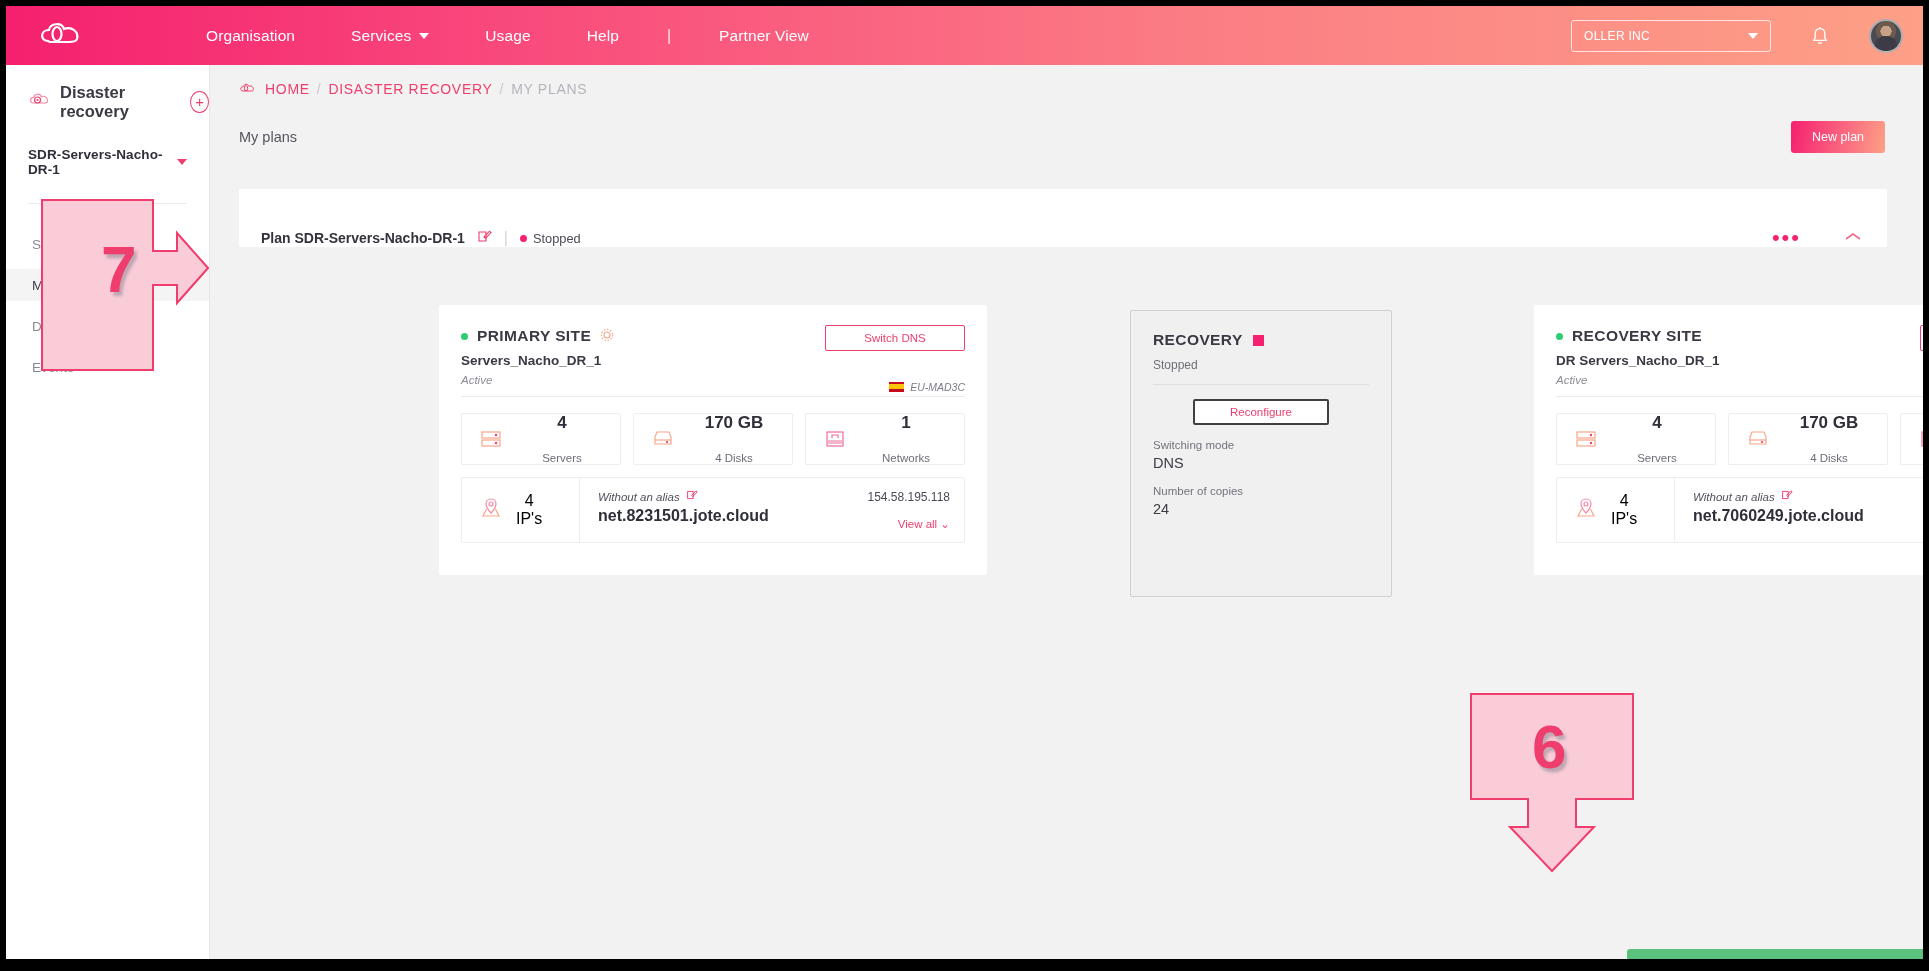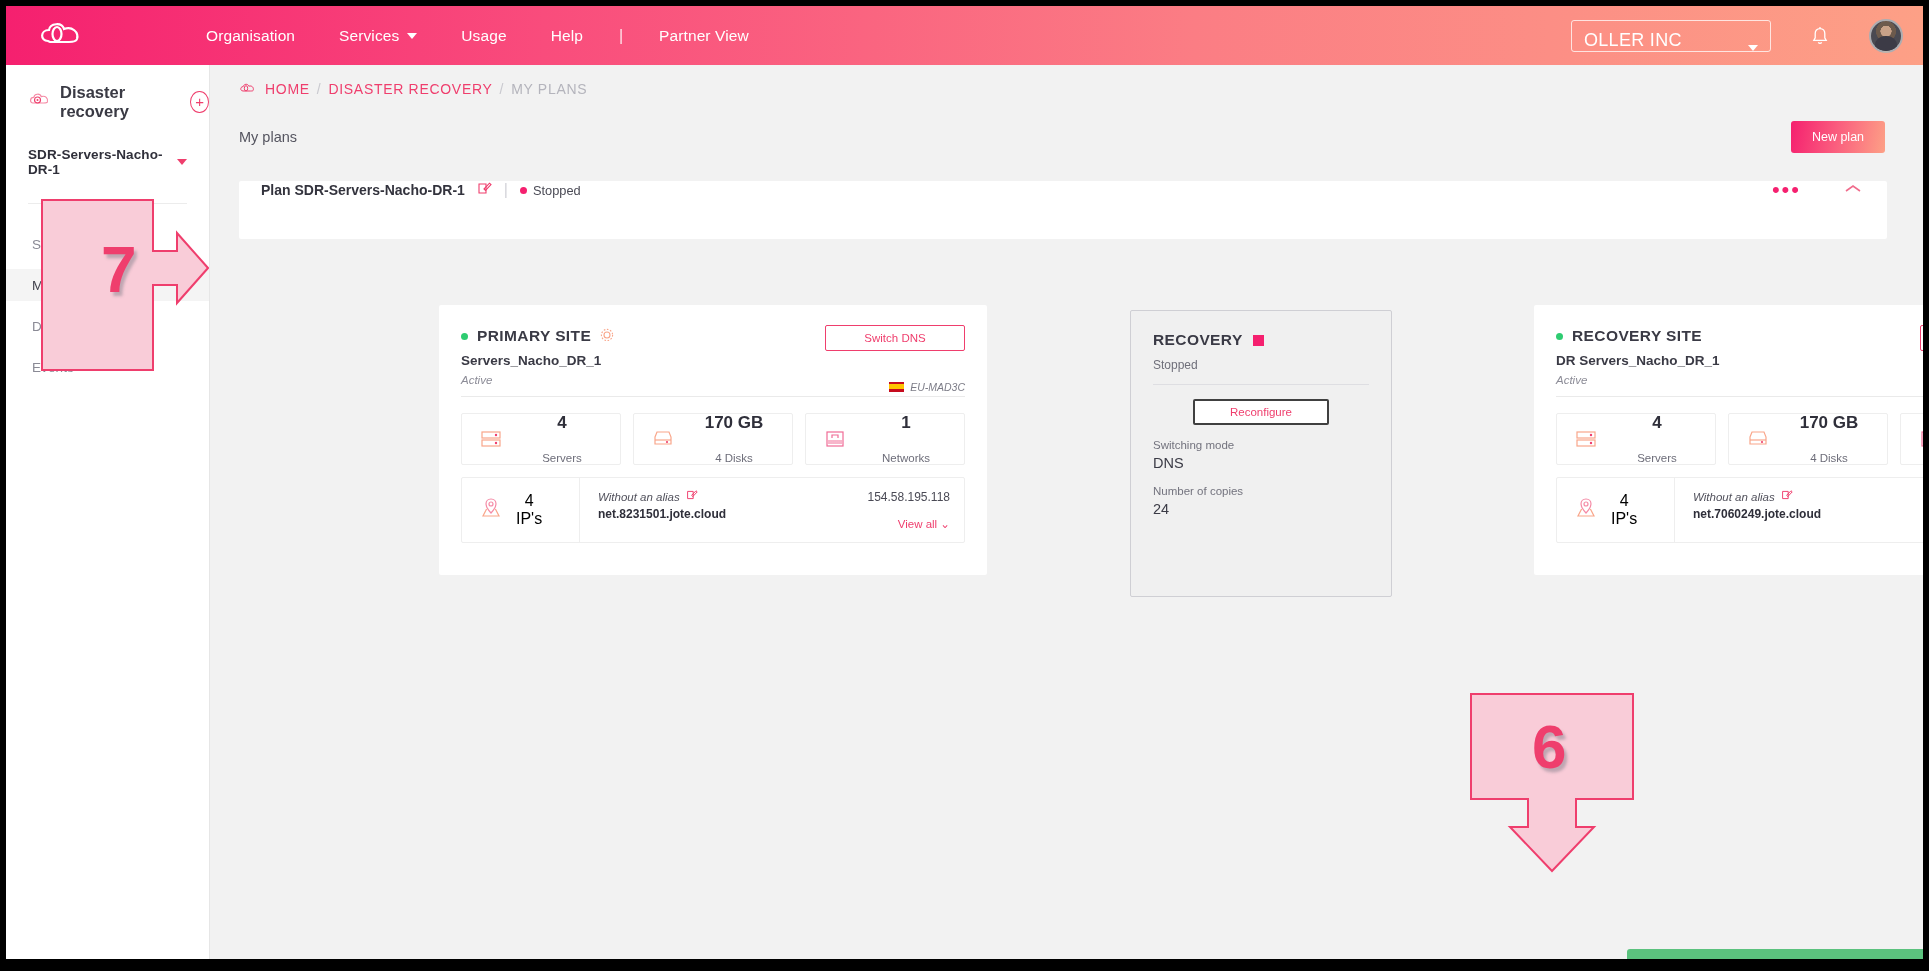--- a/index.html
+++ b/index.html
@@ -17,36 +17,36 @@
     overflow: hidden;
   }
 
   
   .topbar {
     position: absolute; left: 0; top: 0; width: 1917px; height: 59px;
     background: linear-gradient(90deg, #f5206f 0%, #f94c7c 28%, #fb7d84 62%, #fda086 100%);
     display: flex; align-items: center;
   }
   .logo { margin-left: 30px; width: 52px; height: 36px; display:flex; align-items:center; }
-  .topnav { display: flex; align-items: center; margin-left: 96px; gap: 0px; }
+  .topnav { display: flex; align-items: center; margin-left: 96px; gap: 12px; }
   .topnav a {
     color: #fff; font-size: 15.5px; text-decoration: none;
     padding: 0 22px; white-space: nowrap; letter-spacing: .1px;
   }
   .topnav .caret {
     display:inline-block; width:0;height:0;
     border-left:5px solid transparent;border-right:5px solid transparent;
     border-top:6px solid #fff; margin-left:8px; vertical-align: 2px;
   }
   .topnav .sep { color: rgba(255,255,255,.85); padding: 0 14px; font-size: 16px; }
   .topright { position: absolute; right: 20px; top: 0; height: 59px; display: flex; align-items: center; gap: 0; }
   .orgsel {
     width: 200px; height: 32px; border: 1px solid rgba(255,255,255,.75);
-    border-radius: 3px; display: flex; align-items: flex-end; justify-content: space-between;
-    padding: 0 12px; color: #fff; font-size: 18px; letter-spacing: .3px;
+    border-radius: 3px; display: flex; align-items: center; justify-content: space-between;
+    padding: 0 12px; color: #fff; font-size: 12px; letter-spacing: .3px;
   }
   .orgsel .dcaret { width:0;height:0;border-left:5px solid transparent;border-right:5px solid transparent;border-top:6px solid #fff; }
   .bell { margin-left: 38px; width: 22px; height: 24px; display:flex;align-items:center;justify-content:center; }
   .avatar {
     margin-left: 38px; width: 34px; height: 34px; border-radius: 50%;
     background: radial-gradient(circle at 50% 34%, #c8a288 0 22%, #6c5a4c 23% 40%, #4a4a52 41% 100%);
     border: 2px solid rgba(255,255,255,.55); overflow: hidden; position: relative;
   }
   .avatar::after{
     content:""; position:absolute; left:50%; top:52%; transform:translateX(-50%);
@@ -94,23 +94,23 @@
   .pagehead { display:flex; align-items:center; justify-content:space-between; padding: 24px 38px 0 29px; }
   .pagetitle { font-size: 14.5px; color: #54545f; }
   .newplan {
     width: 94px; height: 32px; border-radius: 3px; border: 0; color: #fff;
     font-size: 12.5px; font-family: inherit; cursor: pointer;
     background: linear-gradient(100deg, #f5206f 0%, #fa5d7e 48%, #fda086 100%);
   }
 
   
   .panel {
-    position: absolute; left: 29px; top: 116px; width: 1648px; height: 58px;
+    position: absolute; left: 29px; top: 124px; width: 1648px; height: 58px;
     background: #fff; border-radius: 2px;
-    display: flex; align-items: flex-start; justify-content: space-between; padding: 0 24px 0 22px;
+    display: flex; align-items: flex-end; justify-content: space-between; padding: 0 24px 0 22px;
   }
   .planname { font-size: 14px; color: #33333d; font-weight: 700; }
   .pl-row { display: flex; align-items: center; gap: 12px; }
   .pl-edit { color: #ef3e6d; font-size: 14px; }
   .pl-bar { color: #d3d3d9; }
   .pl-status { font-size: 12.8px; color: #4a4a55; display: flex; align-items: center; gap: 6px; }
   .dot-red { width: 7px; height: 7px; border-radius: 50%; background: #f5206f; display: inline-block; }
   .dots { color: #f5206f; font-size: 22px; letter-spacing: 2px; line-height: 10px; }
   .chev-up { color: #f06c8c; font-size: 16px; margin-left: 30px; }
 
@@ -153,21 +153,21 @@
 
   .iprow {
     margin: 12px 22px 0 22px; height: 66px; border: 1px solid #eeeeee; border-radius: 2px;
     display: flex; align-items: stretch;
   }
   .ipleft { width: 118px; display: flex; align-items: center; gap: 12px; padding-left: 16px; border-right: 1px solid #eeeeee; }
   .ipleft .txt { display:flex; flex-direction: column; align-items: center; }
   .ipmid { flex: 1; padding: 11px 0 0 18px; }
   .alias { font-size: 11.5px; color: #51515c; font-style: italic; display: flex; align-items: center; gap: 6px; }
   .alias .e { color: #ef3e6d; font-style: normal; font-size: 12px; }
-  .netname { font-size: 12px; color: #2f2f3a; font-weight: 700; margin-top: 3px; }
+  .netname { font-size: 16px; color: #2f2f3a; font-weight: 700; margin-top: 3px; }
   .ipright { width: 150px; padding: 12px 14px 0 0; text-align: right; }
   .ipaddr { font-size: 12px; color: #4a4a55; }
   .viewall { font-size: 11.5px; color: #ef3e6d; margin-top: 13px; cursor: pointer; }
 
   
   .r-title { display:flex; align-items:center; gap: 10px; padding: 20px 0 0 22px; }
   .r-title .t { font-size: 15.5px; color: #3a3a45; font-weight: 700; letter-spacing: .4px; }
   .sq-pink { width: 11px; height: 11px; background: #f5206f; }
   .r-state { font-size: 12px; color: #6f6f7a; padding: 9px 0 0 22px; }
   .r-rule { margin: 12px 22px 0 22px; border-top: 1px solid #dedee2; }

